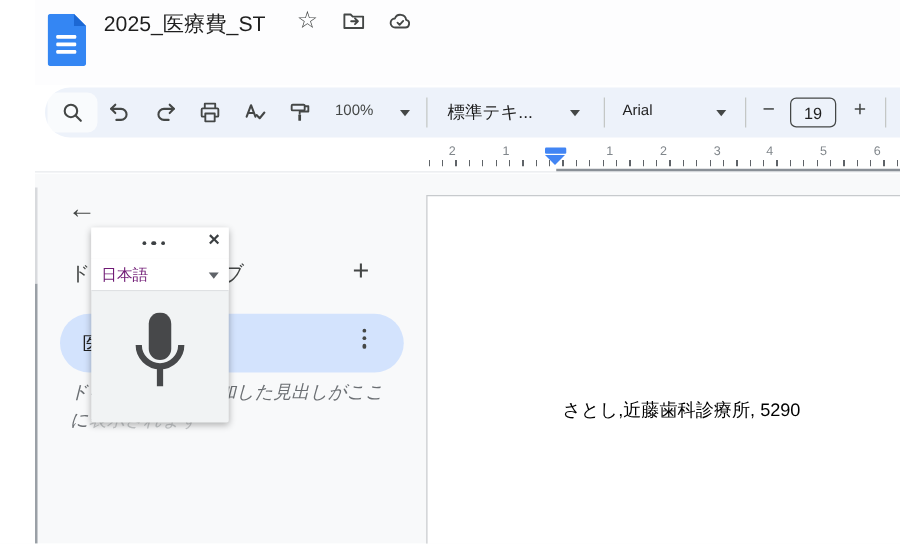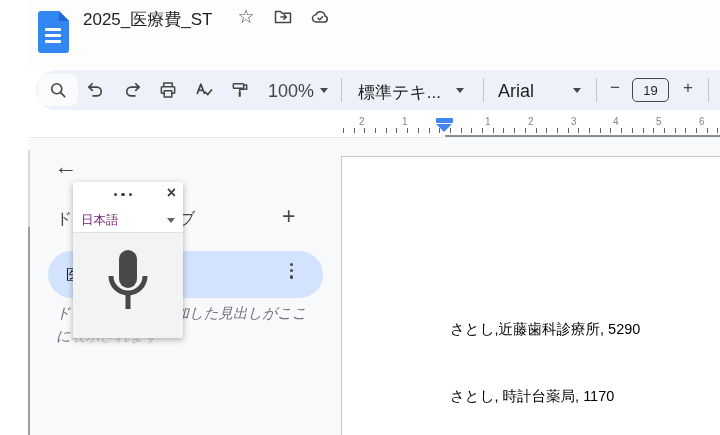--- a/index.html
+++ b/index.html
@@ -21,21 +21,21 @@
   .star-glyph { font-size:19px; line-height:20px; }
   .menubar { position:absolute; left:50px; top:37px; display:flex; }
   .menu-item { padding:3px 8px; font-size:14px; color:#1f1f1f; border-radius:6px; cursor:default; }
 
   
   .toolbar { position:absolute; left:8px; top:70px; width:730px; height:40px; background:#edf2fa;
       border-radius:20px 0 0 20px; }
   .tb { position:absolute; top:10px; width:20px; height:20px; display:flex; align-items:center; justify-content:center; }
   .tb svg { width:20px; height:20px; }
   .search-bg { position:absolute; left:2px; top:4px; width:40px; height:32px; background:rgba(255,255,255,.65); border-radius:8px; }
-  .tb-text { position:absolute; top:11px; font-size:18px; color:#444746; }
+  .tb-text { position:absolute; top:11px; font-size:12px; color:#444746; }
   .caret { width:0; height:0; border-left:4px solid transparent; border-right:4px solid transparent; border-top:5px solid #444746; position:absolute; top:18px; }
   .tb-divider { position:absolute; top:8px; width:1px; height:24px; background:#c4c7c5; }
   .size-box { position:absolute; left:596px; top:8px; width:37px; height:24px; border:1.5px solid #444746; border-radius:5px;
       display:flex; align-items:center; justify-content:center; font-size:13px; color:#1f1f1f; }
   .bold-b { position:absolute; left:691px; top:10px; font-size:15px; font-weight:bold; color:#444746; }
 
   
   .ruler { position:absolute; left:0; top:112px; width:720px; height:26px; background:#fff; border-bottom:1px solid #e8eaed; }
   .ruler-ticks { position:absolute; left:315px; right:-6px; bottom:4px; height:5px;
       background:repeating-linear-gradient(90deg,#5f6368 0 1px,transparent 1px 10.7px); }
@@ -145,21 +145,21 @@
     <div class="tb" style="left:194px;">
       <svg viewBox="0 0 24 24" fill="none" stroke="#444746" stroke-width="1.8" stroke-linejoin="round">
         <rect x="4" y="4.5" width="12.5" height="5.5" rx="1"></rect>
           <path d="M16.5 6H20v5h-8.3v3"></path>
           <rect x="10.4" y="14" width="2.6" height="6" rx=".6" fill="#444746" stroke="none"></rect>
       </svg>
     </div>
     <div class="tb-text" style="left:232px;">100%</div>
     <div class="caret" style="left:284px;"></div>
     <div class="tb-divider" style="left:305px;"></div>
-    <div class="tb-text" style="left:322px; font-size:17px; color:#1f1f1f;">標準テキ...</div>
+    <div class="tb-text" style="left:322px; font-size:14px; color:#1f1f1f;">標準テキ...</div>
     <div class="caret" style="left:420px;"></div>
     <div class="tb-divider" style="left:447px;"></div>
     <div class="tb-text" style="left:462px; color:#1f1f1f;text-align:center;">Arial</div>
     <div class="caret" style="left:537px;"></div>
     <div class="tb-divider" style="left:560px;"></div>
     <div class="tb-text" style="left:574px; font-size:17px; top:8px;">−</div>
     <div class="size-box">19</div>
     <div class="tb-text" style="left:647px; font-size:17px; top:8px;">+</div>
     <div class="tb-divider" style="left:672px;"></div>
     <div class="bold-b">B</div>
@@ -178,21 +178,20 @@
     <span class="ruler-num" style="left:714px;">7</span>
     <div class="indent-bar"></div>
     <div class="indent-tri"></div>
     <div class="margin-line"></div>
   </div>
 
   <div class="content">
     <div class="doc-page">
       <div class="doc-text">
         <div>さとし,近藤歯科診療所, 5290</div>
-        <div>さとし, 時計台薬局, 1170</div>
         
         
         
         
       </div>
     </div>
 
     <div class="edge-line-light"></div>
     <div class="edge-line-dark"></div>
     <div class="back-arrow">←</div>

